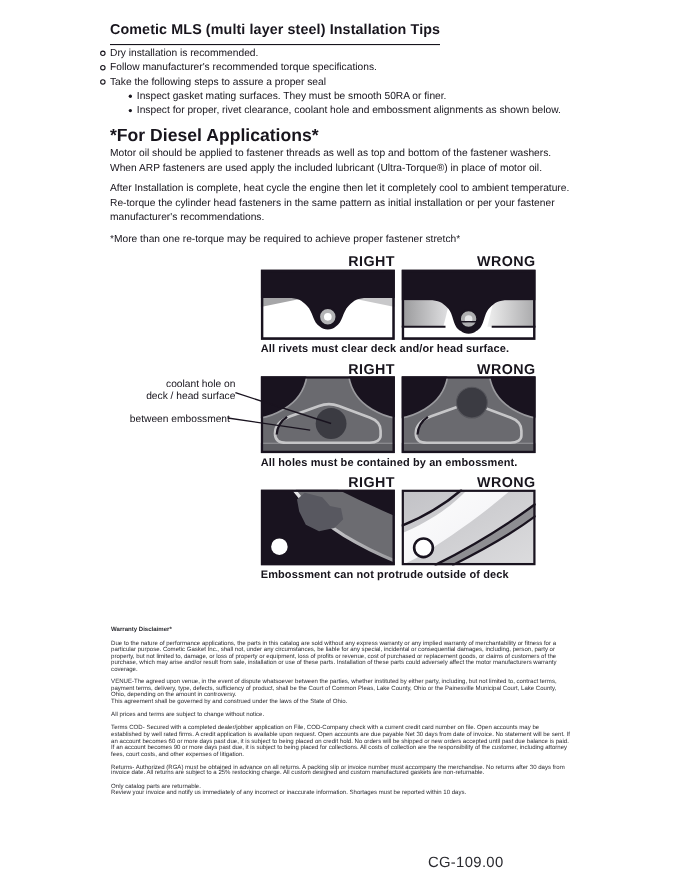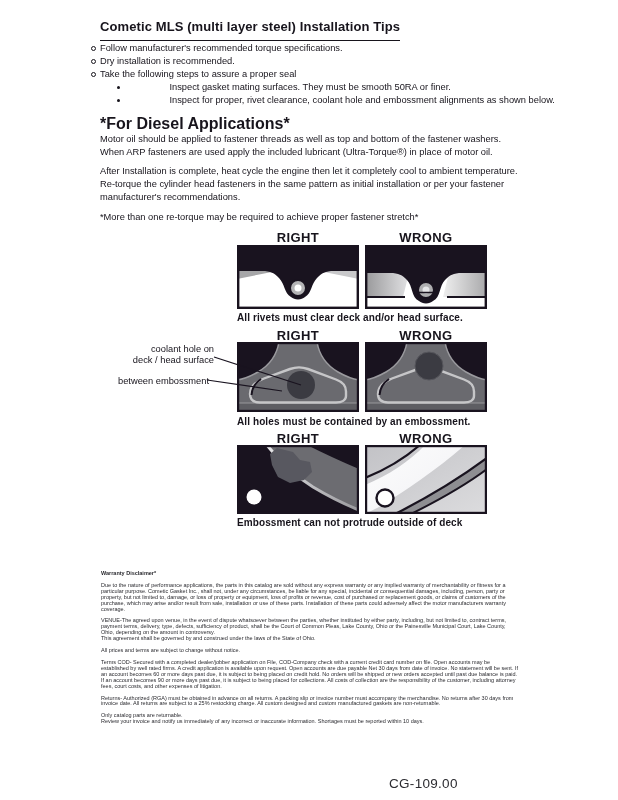--- a/index.html
+++ b/index.html
@@ -4,51 +4,51 @@
 <style>
   html,body{margin:0;padding:0;background:#ffffff;}
   body{width:618px;height:800px;position:relative;font-family:"Liberation Sans",sans-serif;color:#17141c;}
   .abs{position:absolute;}
   
   .title{left:100px;top:19px;font-size:13px;font-weight:700;border-bottom:1.6px solid #17141c;padding-bottom:6px;letter-spacing:.1px;}
   
   .bullets{left:91px;top:42px;font-size:9.3px;line-height:13px;}
   .bline{display:flex;align-items:center;}
   .ob{width:3px;height:3px;border:1px solid #17141c;border-radius:50%;display:inline-block;margin-right:4px;flex:0 0 auto;}
-  .sub{margin-left:26px;gap:45px;}
+  .sub{margin-left:26px;}
   .fb{width:3.4px;height:3.4px;background:#17141c;border-radius:50%;display:inline-block;margin-right:4px;flex:0 0 auto;}
   
   .dheading{left:100px;top:115px;font-size:16px;font-weight:700;}
   .para{left:100px;font-size:9.3px;line-height:13px;width:424px;}
   
-  .fighead{width:122px;text-align:center;font-size:13px;font-weight:700;letter-spacing:.4px;}
+  .fighead{width:122px;text-align:right;font-size:13px;font-weight:700;letter-spacing:.4px;}
   .figbox{width:122px;}
   .figbox svg{display:block;}
   .figcap{left:237px;font-size:10px;font-weight:700;line-height:11px;letter-spacing:.1px;}
   .figlabel{width:112px;text-align:right;font-size:9.3px;line-height:11px;}
   
   .legal{left:101px;top:571px;width:418px;font-size:5.5px;line-height:5.9px;color:#2b2b30;}
   .legal .lh{font-weight:700;margin-bottom:6px;}
   .legal p{margin:0 0 6px 0;}
   .legal .tight{margin:0;}
   .footer{left:389px;top:760px;font-size:13.5px;color:#2b2b30;letter-spacing:.3px;margin-top:16px;}
 </style>
 </head>
 <body>
 
 <div class="abs title">Cometic MLS (multi layer steel) Installation Tips</div>
 
 <div class="abs bullets">
   <div class="bline">
       <span class="ob"></span>
-      <span>Follow manufacturer's recommended torque specifications.</span>
+      <span>Dry installation is recommended.</span>
     </div>
   <div class="bline">
       <span class="ob"></span>
-      <span>Dry installation is recommended.</span>
+      <span>Follow manufacturer's recommended torque specifications.</span>
     </div>
   <div class="bline">
       <span class="ob"></span>
       <span>Take the following steps to assure a proper seal</span>
     </div>
   <div class="bline sub">
       <span class="fb"></span>
       <span>Inspect gasket mating surfaces.  They must be smooth 50RA or finer.</span>
     </div>
   <div class="bline sub">

